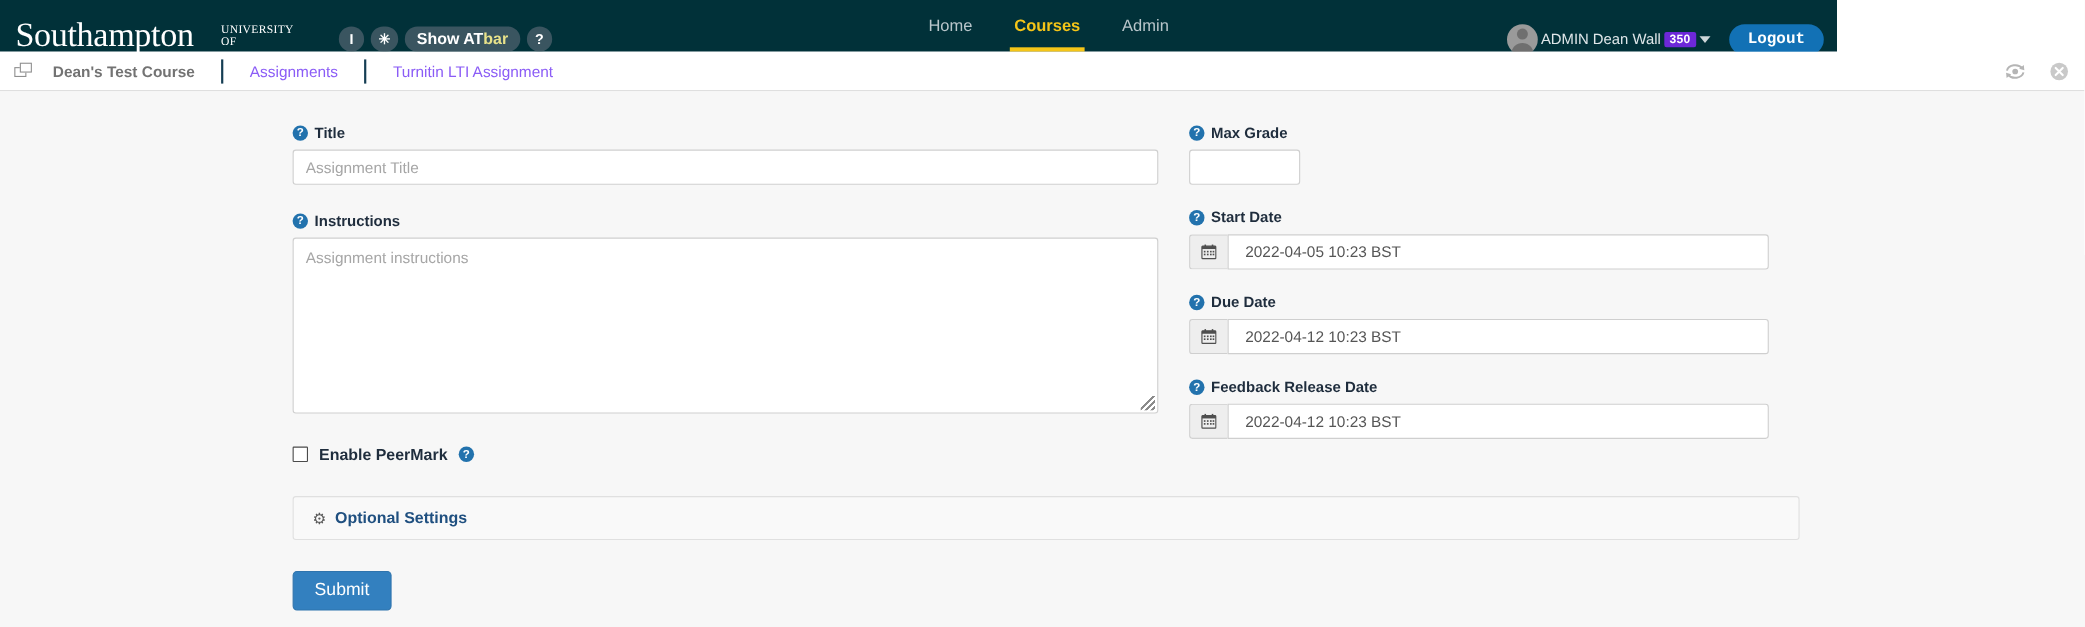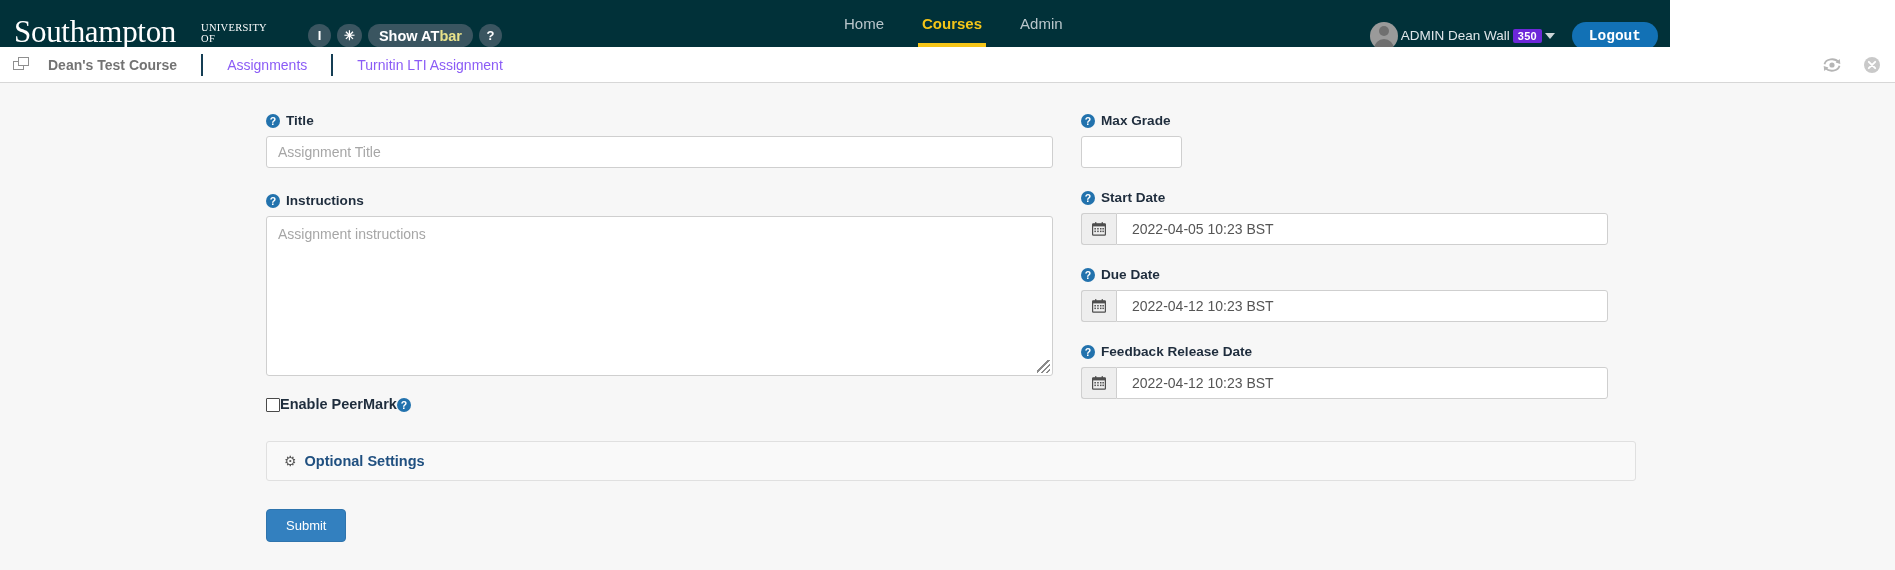--- a/index.html
+++ b/index.html
@@ -307,23 +307,23 @@
     flex: none;
   }
   .igroup .inp {
     border-radius: 0 3px 3px 0;
     flex: 1;
     padding-left: 15px;
   }
 
   .checkrow {
     display: flex;
-    align-items: flex-end;
-    gap: 0;
-    margin-top: 20px;
+    align-items: flex-start;
+    gap: 10px;
+    margin-top: 30px;
   }
   .cbox {
     width: 14px; height: 14px;
     border: 1.6px solid #4a4a4a;
     background: #ffffff;
     border-radius: 1px;
     flex: none;
     cursor: pointer;
   }
   .checkrow .lbl {
@@ -351,21 +351,21 @@
     font-weight: bold;
     color: #205080;
   }
 
   .submit {
     margin-top: 28px;
     background: #3380bf;
     color: #ffffff;
     border: 1px solid #2f74ad;
     border-radius: 4px;
-    font-size: 13px;
+    font-size: 16px;
     padding: 8px 19px;
     cursor: pointer;
     font-family: "Liberation Sans", sans-serif;
   }
   .wide-panel { width: 1370px; }
 </style>
 </head>
 <body>
 
 <div class="topbar">

